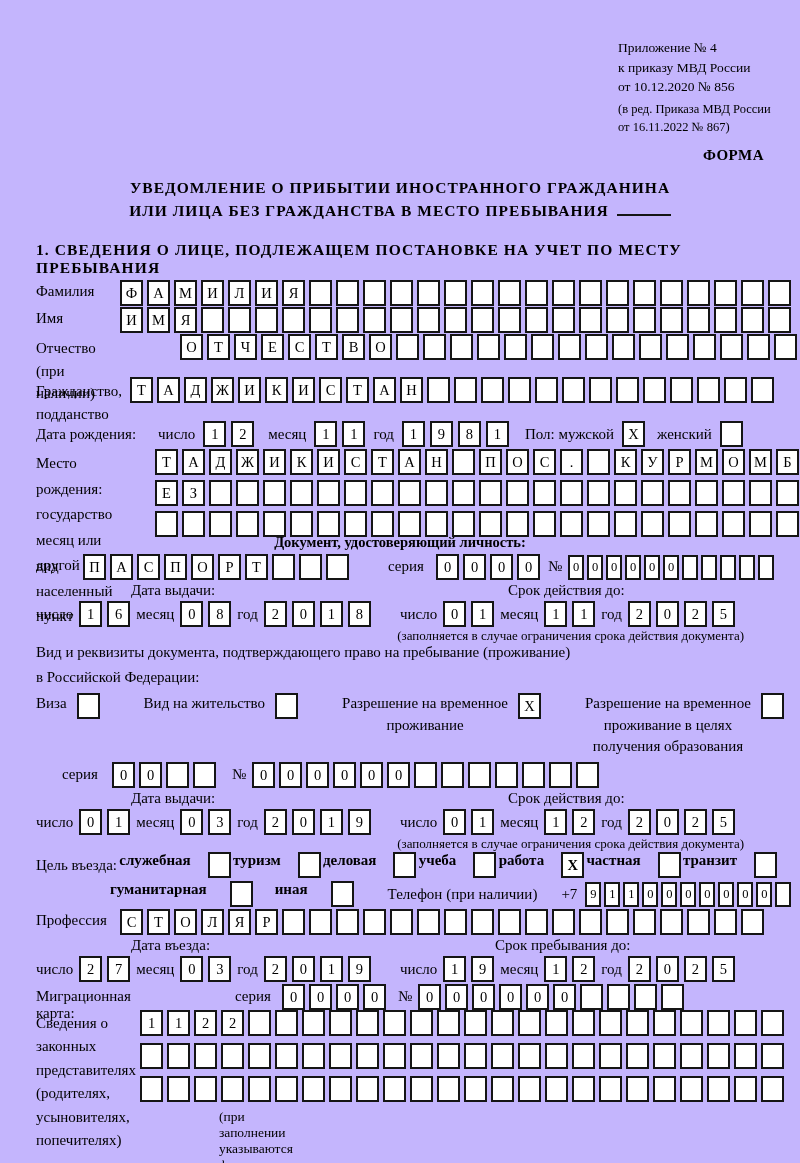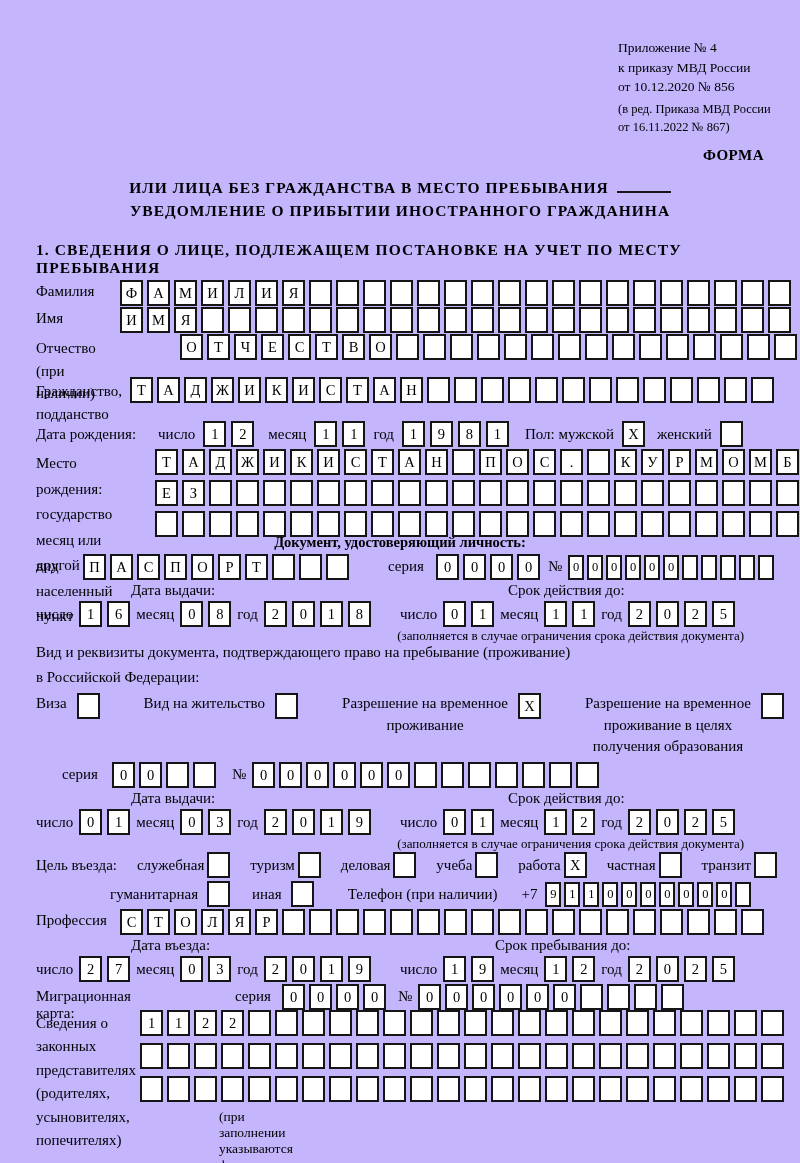--- a/index.html
+++ b/index.html
@@ -22,44 +22,44 @@
   .dgrp .dtitle{display:block;}
   .drow{display:flex;align-items:center;gap:6px;margin-top:2px;}
   .drow .boxes{gap:5px;}
   .note{font-size:13px;}
   .docttl{width:800px;text-align:center;font-weight:bold;font-size:14.5px;}
   .optrow{display:flex;justify-content:space-between;align-items:flex-start;width:748px;font-size:15px;}
   .opt{display:flex;align-items:flex-start;gap:10px;}
   .opt .txt{text-align:center;line-height:21.5px;}
   .opt .txt div:empty{display:none;}
   .prow{display:flex;align-items:center;font-size:15px;}
-  .pitem{display:flex;align-items:center;gap:3px;}
+  .pitem{display:flex;gap:17px;font-weight:bold;}
 </style>
 </head>
 <body>
 
 <div class="page">
 
   <div class="abs hdr" style="left:618px;top:38px;">
     <div>Приложение № 4</div>
     <div>к приказу МВД России</div>
     <div>от 10.12.2020 № 856</div>
     <div class="hdr-sub">
       <div>(в ред. Приказа МВД России</div>
       <div>от 16.11.2022 № 867)</div>
     </div>
   </div>
 
   <div class="abs" style="right:36px;top:147px;font-weight:bold;font-size:15px;letter-spacing:0.5px;">ФОРМА</div>
 
   <div class="abs ttl" style="left:0;top:176px;">
+    <div>УВЕДОМЛЕНИЕ О ПРИБЫТИИ ИНОСТРАННОГО ГРАЖДАНИНА</div>
     <div>
       <span>ИЛИ ЛИЦА БЕЗ ГРАЖДАНСТВА В МЕСТО ПРЕБЫВАНИЯ</span><span class="tundl"></span>
     </div>
-    <div>УВЕДОМЛЕНИЕ О ПРИБЫТИИ ИНОСТРАННОГО ГРАЖДАНИНА</div>
   </div>
 
   <div class="abs sec" style="left:36px;top:241px;">1. СВЕДЕНИЯ О ЛИЦЕ, ПОДЛЕЖАЩЕМ ПОСТАНОВКЕ НА УЧЕТ ПО МЕСТУ ПРЕБЫВАНИЯ</div>
 
   <div class="abs" style="left:36px;top:280px;">
     <span class="abs lab" style="left:0;top:3px;">Фамилия</span>
     <div class="abs boxes" style="left:84px;top:0;">
         <span class="cell">Ф</span>
         <span class="cell">А</span>
         <span class="cell">М</span>

